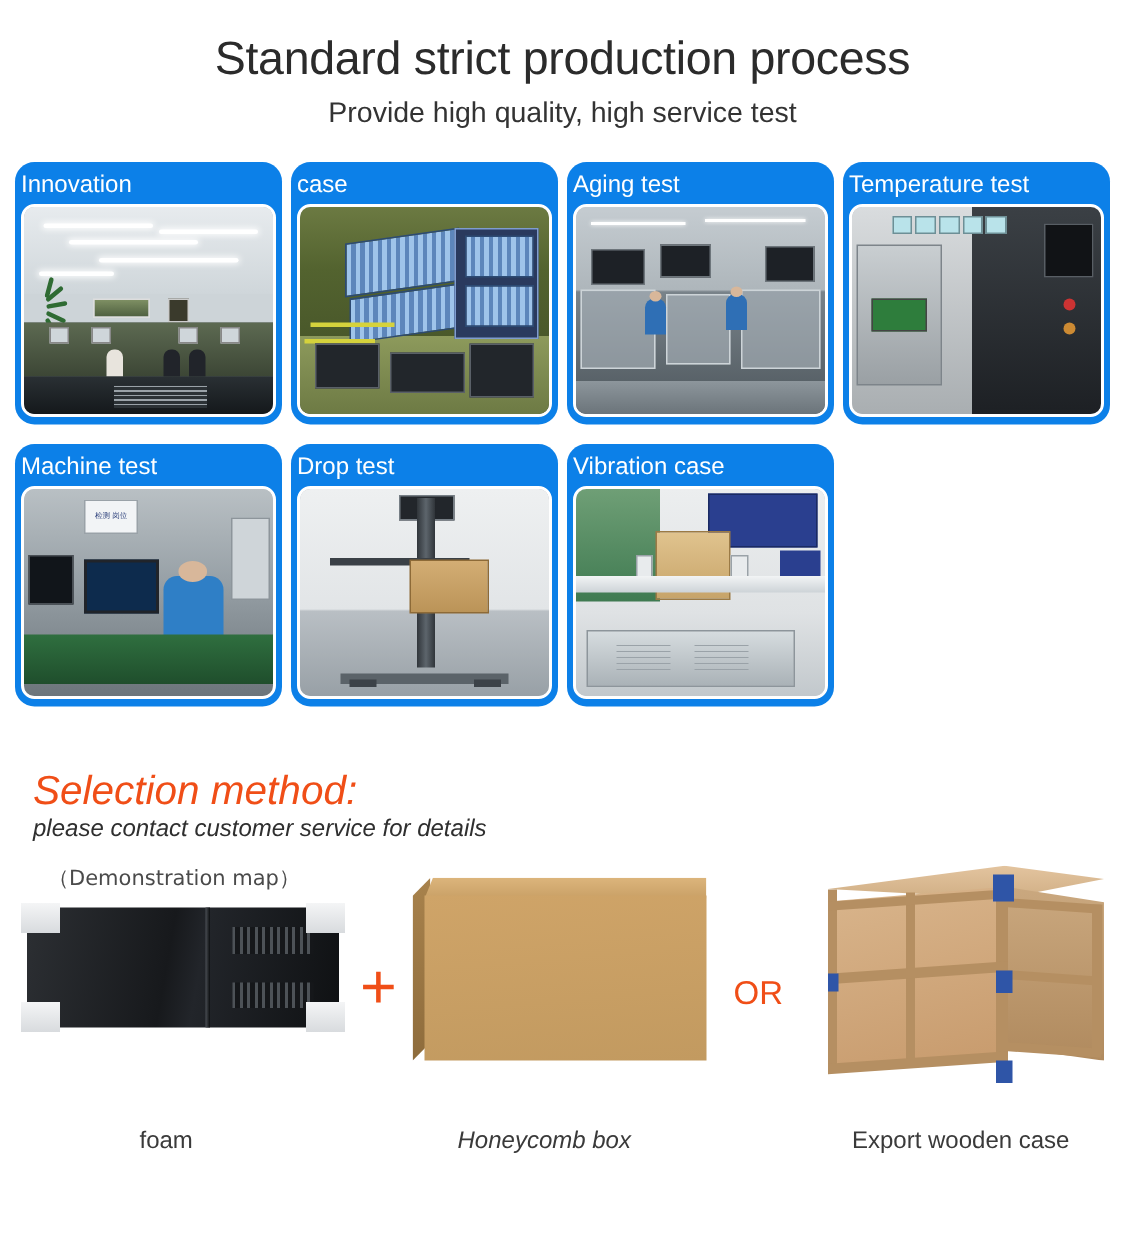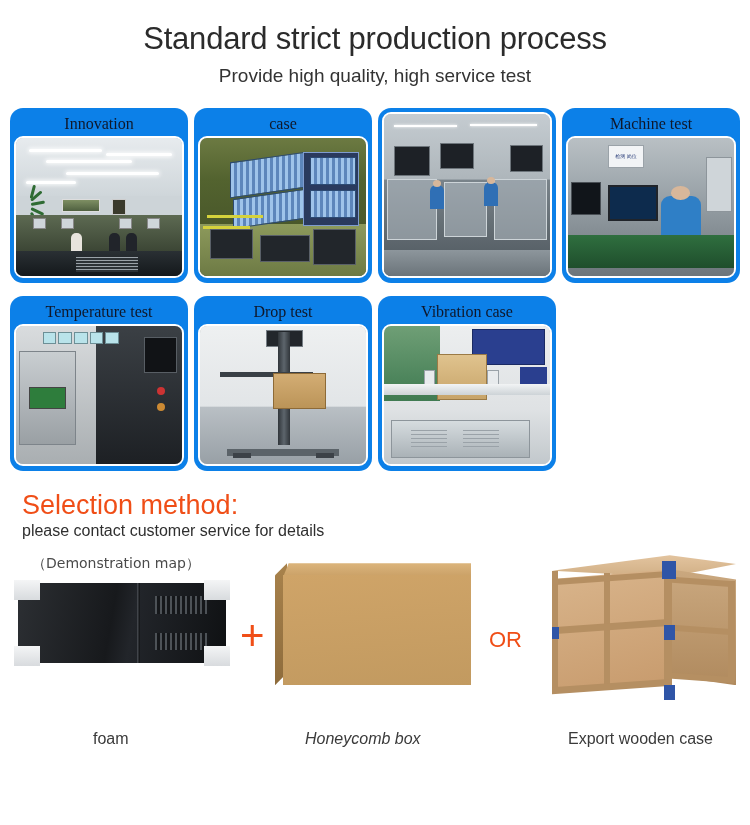--- a/index.html
+++ b/index.html
@@ -37,26 +37,25 @@
     background: #0c80e8;
     border-radius: 13px;
     padding: 4px 4px 5px 4px;
     display: flex;
     flex-direction: column;
     overflow: hidden;
     position: relative;
   }
   .card-title {
     height: 24px; line-height: 24px;
-    text-align: center;
-    color: #0f172a;
+    text-align: left;
+    color: #ffffff;
     font-size: 16px;
     white-space: nowrap;
     overflow: hidden;
-    font-family: Liberation Serif, serif;
   }
   .card-photo {
     flex: 1;
     border: 2px solid #ffffff;
     border-radius: 9px;
     overflow: hidden;
     position: relative;
     background: #b9bec2;
   }
   .ph { position: absolute; inset: 0; overflow: hidden; }
@@ -187,21 +186,21 @@
   .p8 .box { position:absolute; left:32%; top:20%; width:30%; height:34%;
      background:linear-gradient(#e0c38e,#c7a469); border:1px solid #9b7a45; }
   .p8 .clamp { position:absolute; width:7%; height:12%; background:#e8ebed;
      border:1px solid #9aa2a8; top:32%; }
   .p8 .cab { position:absolute; left:4%; bottom:4%; width:84%; height:28%;
      background:linear-gradient(#d6dcdf,#aab2b7); border:1px solid #8d959b; }
   .p8 .cab i { position:absolute; top:26%; height:48%; width:26%;
      background: repeating-linear-gradient(#9aa2a8 0 1px, transparent 1px 4px); }
 
   
-  .sel { margin: 20px 0 0 22px; }
+  .sel { margin: 42px 0 0 22px; font-style: italic; }
   .sel h3 {
     font-size: 27px; font-weight: 400; color: #f04e17; line-height: 1.1;
   }
   .sel p {
     font-size: 16px; color: #2f2f2f; line-height: 1.28; margin-top: 7px;
   }
 
   
   .pack { position: relative; margin-top: 14px; height: 175px; }
   .demo {
@@ -337,48 +336,34 @@
         <div class="yl" style="left:2%;top:64%;width:28%;"></div>
         <div class="box" style="left:6%;top:66%;width:26%;height:22%;"></div>
         <div class="box" style="left:36%;top:70%;width:30%;height:20%;"></div>
         <div class="box" style="left:68%;top:66%;width:26%;height:26%;"></div>
       </div>
     </div>
   </div>
 
 
   <div class="card">
+    <div class="card-title">Aging test</div>
     <div class="card-photo">
       <div class="ph p4">
         <div class="lamp" style="left:6%;top:7%;width:38%"></div>
         <div class="lamp" style="left:52%;top:6%;width:40%"></div>
         <div class="mon" style="left:6%;top:20%;width:22%;height:18%"></div>
         <div class="mon" style="left:34%;top:18%;width:20%;height:16%"></div>
         <div class="mon" style="left:76%;top:19%;width:20%;height:17%"></div>
         <div class="shelf" style="left:2%;top:40%;width:30%;height:38%"></div>
         <div class="shelf" style="left:36%;top:42%;width:26%;height:34%"></div>
         <div class="shelf" style="left:66%;top:40%;width:32%;height:38%"></div>
         <div class="w" style="left:28%;top:44%"></div>
         <div class="w" style="left:60%;top:42%"></div>
         <div class="floor"></div>
-      </div>
-    </div>
-  </div>
-
-  <div class="card">
-    <div class="card-title">Machine test</div>
-    <div class="card-photo">
-      <div class="ph p6">
-        <div class="sign">检测
-岗位</div>
-        <div class="eq"></div>
-        <div class="mon2"></div>
-        <div class="mon"></div>
-        <div class="w"></div>
-        <div class="bench"></div>
       </div>
     </div>
   </div>
 
   <div class="card">
     <div class="card-title">Temperature test</div>
     <div class="card-photo">
       <div class="ph p5">
         <div class="cab"></div>
         <div class="btns">
@@ -386,20 +371,35 @@
             <i></i>
             <i></i>
             <i></i>
             <i></i>
           </div>
         <div class="panel"></div>
         <div class="door"></div>
         <div class="win"></div>
         <div class="knob" style="top:44%"></div>
         <div class="knob" style="top:56%;background:#cc8a33"></div>
+      </div>
+    </div>
+  </div>
+
+  <div class="card">
+    <div class="card-title">Machine test</div>
+    <div class="card-photo">
+      <div class="ph p6">
+        <div class="sign">检测
+岗位</div>
+        <div class="eq"></div>
+        <div class="mon2"></div>
+        <div class="mon"></div>
+        <div class="w"></div>
+        <div class="bench"></div>
       </div>
     </div>
   </div>
 
   <div class="card">
     <div class="card-title">Drop test</div>
     <div class="card-photo">
       <div class="ph p7">
         <div class="head"></div>
         <div class="col"></div>

